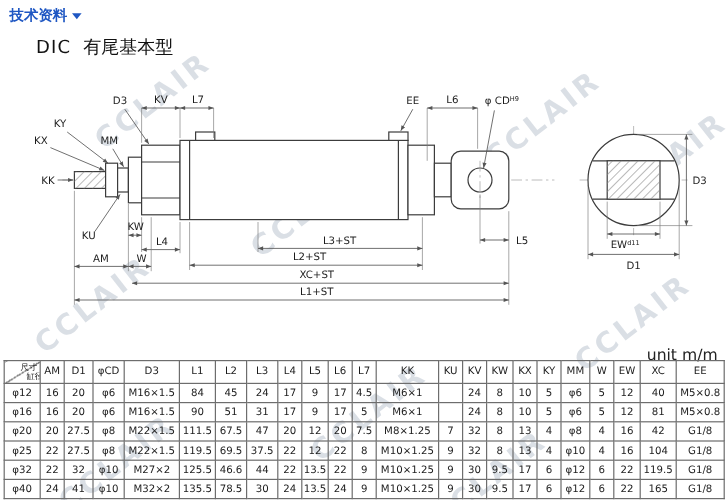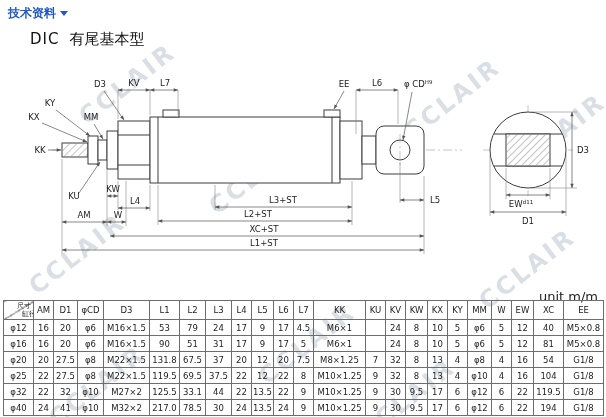--- a/index.html
+++ b/index.html
@@ -260,22 +260,22 @@
               <th>EE</th>
             </tr>
           </thead>
         <tbody id="tbl-body">
             <tr>
               <th>φ12</th>
               <td>16</td>
               <td>20</td>
               <td>φ6</td>
               <td>M16×1.5</td>
-              <td>53</td>
-              <td>79</td>
+              <td>84</td>
+              <td>45</td>
               <td>24</td>
               <td>17</td>
               <td>9</td>
               <td>17</td>
               <td>4.5</td>
               <td>M6×1</td>
               <td></td>
               <td>24</td>
               <td>8</td>
               <td>10</td>
@@ -310,37 +310,37 @@
               <td>12</td>
               <td>81</td>
               <td>M5×0.8</td>
             </tr>
             <tr>
               <th>φ20</th>
               <td>20</td>
               <td>27.5</td>
               <td>φ8</td>
               <td>M22×1.5</td>
-              <td>131.8</td>
+              <td>111.5</td>
               <td>67.5</td>
-              <td>37</td>
+              <td>47</td>
               <td>20</td>
               <td>12</td>
               <td>20</td>
               <td>7.5</td>
               <td>M8×1.25</td>
               <td>7</td>
               <td>32</td>
               <td>8</td>
               <td>13</td>
               <td>4</td>
               <td>φ8</td>
               <td>4</td>
               <td>16</td>
-              <td>54</td>
+              <td>42</td>
               <td>G1/8</td>
             </tr>
             <tr>
               <th>φ25</th>
               <td>22</td>
               <td>27.5</td>
               <td>φ8</td>
               <td>M22×1.5</td>
               <td>119.5</td>
               <td>69.5</td>
@@ -361,21 +361,21 @@
               <td>104</td>
               <td>G1/8</td>
             </tr>
             <tr>
               <th>φ32</th>
               <td>22</td>
               <td>32</td>
               <td>φ10</td>
               <td>M27×2</td>
               <td>125.5</td>
-              <td>33.1</td>
+              <td>46.6</td>
               <td>44</td>
               <td>22</td>
               <td>13.5</td>
               <td>22</td>
               <td>9</td>
               <td>M10×1.25</td>
               <td>9</td>
               <td>30</td>
               <td>9.5</td>
               <td>17</td>
@@ -385,37 +385,37 @@
               <td>22</td>
               <td>119.5</td>
               <td>G1/8</td>
             </tr>
             <tr>
               <th>φ40</th>
               <td>24</td>
               <td>41</td>
               <td>φ10</td>
               <td>M32×2</td>
-              <td>217.0</td>
+              <td>135.5</td>
               <td>78.5</td>
               <td>30</td>
               <td>24</td>
               <td>13.5</td>
               <td>24</td>
               <td>9</td>
               <td>M10×1.25</td>
               <td>9</td>
               <td>30</td>
               <td>9.5</td>
               <td>17</td>
               <td>6</td>
               <td>φ12</td>
               <td>6</td>
               <td>22</td>
-              <td>194</td>
+              <td>165</td>
               <td>G1/8</td>
             </tr>
           </tbody>
       </table>
     </div>
 
   </div>
 </div>
 
 </body></html>

